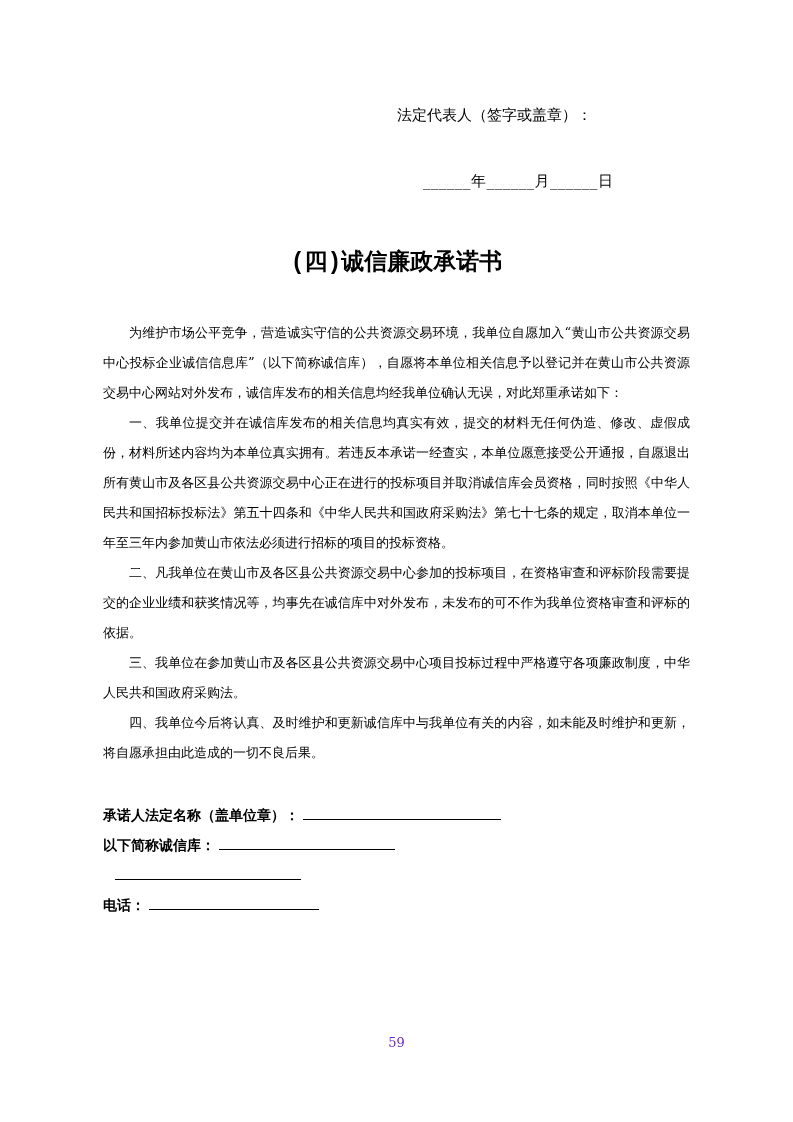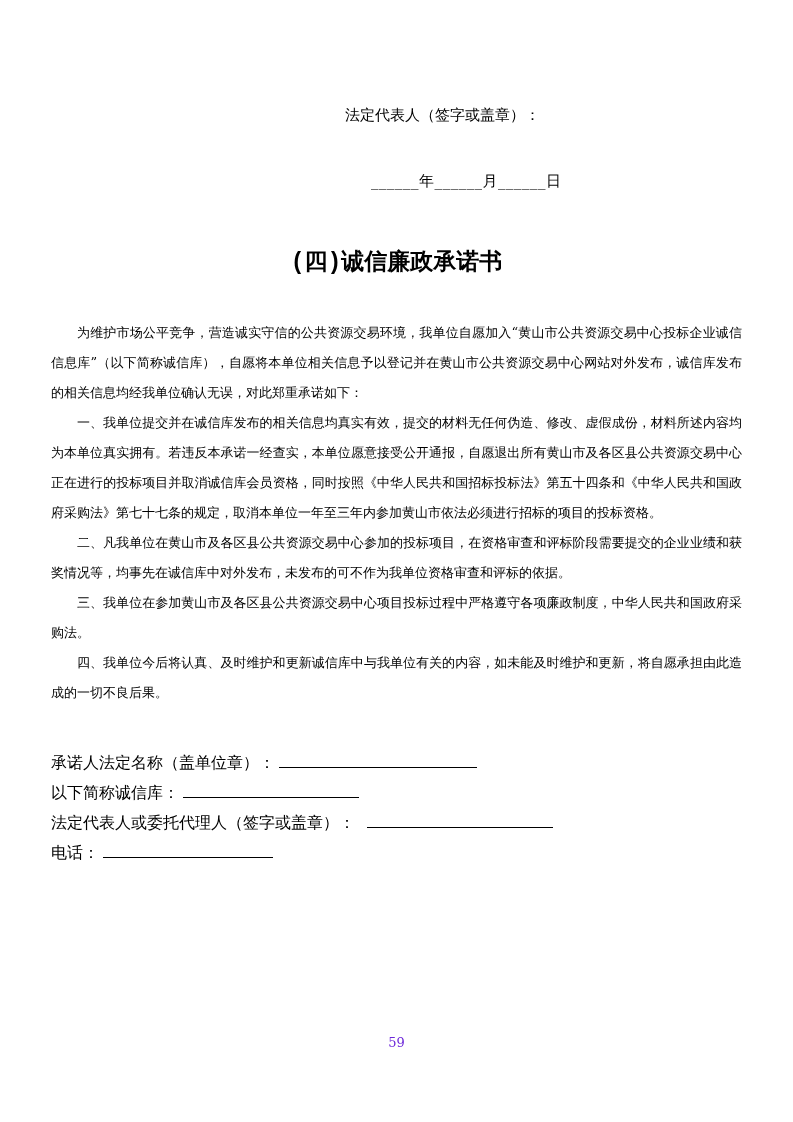--- a/index.html
+++ b/index.html
@@ -11,21 +11,21 @@
     position: relative;
     width: 793px;
     height: 1122px;
     background: #ffffff;
     color: #000000;
     font-family: "DejaVu Serif", "Liberation Serif", serif;
     overflow: hidden;
     box-sizing: border-box;
   }
   .content {
-    padding: 0 51px;
+    padding: 0 103px;
     box-sizing: border-box;
   }
   .sig-top {
     padding-top: 104px;
     margin-left: 294px;
     font-size: 15px;
     line-height: 22px;
     white-space: nowrap;
   }
   .date-line {
@@ -49,23 +49,23 @@
   }
   .para {
     margin: 0;
     font-size: 13px;
     line-height: 30px;
     text-align: justify;
     text-indent: 2em;
     word-break: break-all;
   }
   .form-block {
-    margin-top: 40px;
-    font-size: 16px;
-    font-weight: 400;
+    margin-top: 32px;
+    font-size: 14px;
+    font-weight: 700;
   }
   .form-row {
     line-height: 30px;
     white-space: nowrap;
   }
   .blank {
     display: inline-block;
     border-bottom: 1px solid #000000;
     height: 15px;
     vertical-align: baseline;
@@ -106,21 +106,21 @@
     </div>
 
     <div class="form-block">
       <div class="form-row">
         <span>承诺人法定名称（盖单位章）：</span><span class="blank u1"></span>
       </div>
       <div class="form-row">
         <span>以下简称诚信库：</span><span class="blank u2"></span>
       </div>
       <div class="form-row">
-        <span>法定代表人或委托代理人（签字或盖章）：</span><span class="blank u3"></span>
+        <span class="blank u3"></span>
       </div>
       <div class="form-row">
         <span>电话：</span><span class="blank u4"></span>
       </div>
     </div>
 
   </div>
 
   <div class="page-number">59</div>
 </div>

